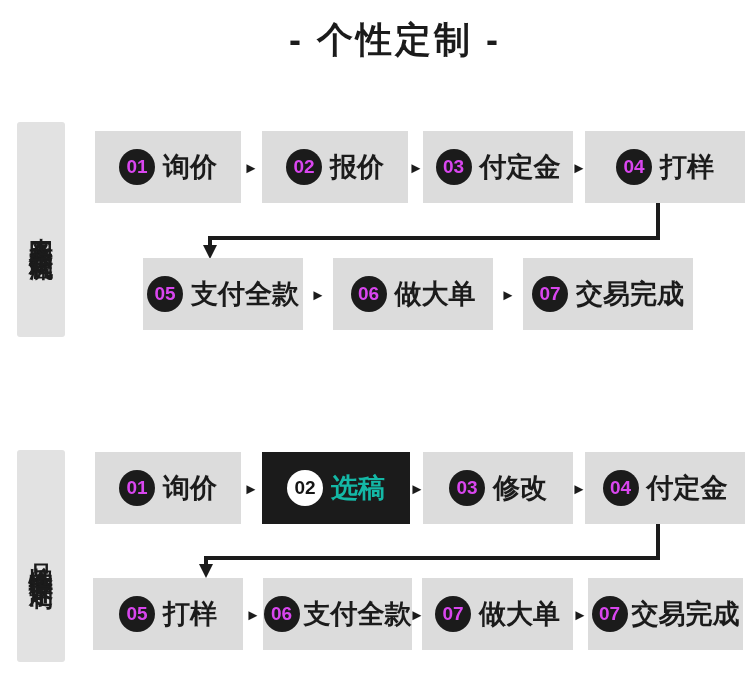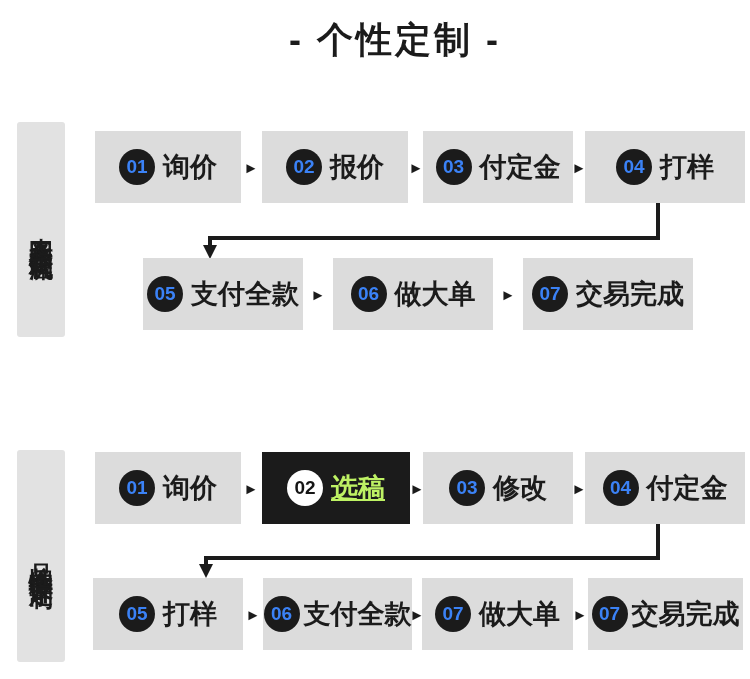--- a/index.html
+++ b/index.html
@@ -43,36 +43,36 @@
     align-items: center;
     justify-content: center;
     gap: 8px;
     box-sizing: border-box;
   }
   .step-box.dark { background: #1b1b1b; }
   .num-circle {
     width: 36px; height: 36px;
     border-radius: 50%;
     background: #1b1b1b;
-    color: #3b82f6;
+    color: #d946ef;
     display: inline-flex;
     align-items: center;
     justify-content: center;
     font-size: 19px;
     font-weight: bold;
     flex: 0 0 auto;
   }
   .dark .num-circle { background: #ffffff; color: #151515; }
   .step-label {
     font-size: 27px;
     font-weight: bold;
     color: #1b1b1b;
     white-space: nowrap;
   }
-  .dark .step-label { color: #bef264; text-decoration: underline; }
+  .dark .step-label { color: #14b8a6; }
   .flow-arrow {
     position: absolute;
     transform: translate(-50%, -50%);
     font-size: 15px;
     color: #1b1b1b;
     line-height: 1;
   }
   .connector {
     position: absolute;
     left: 0;

